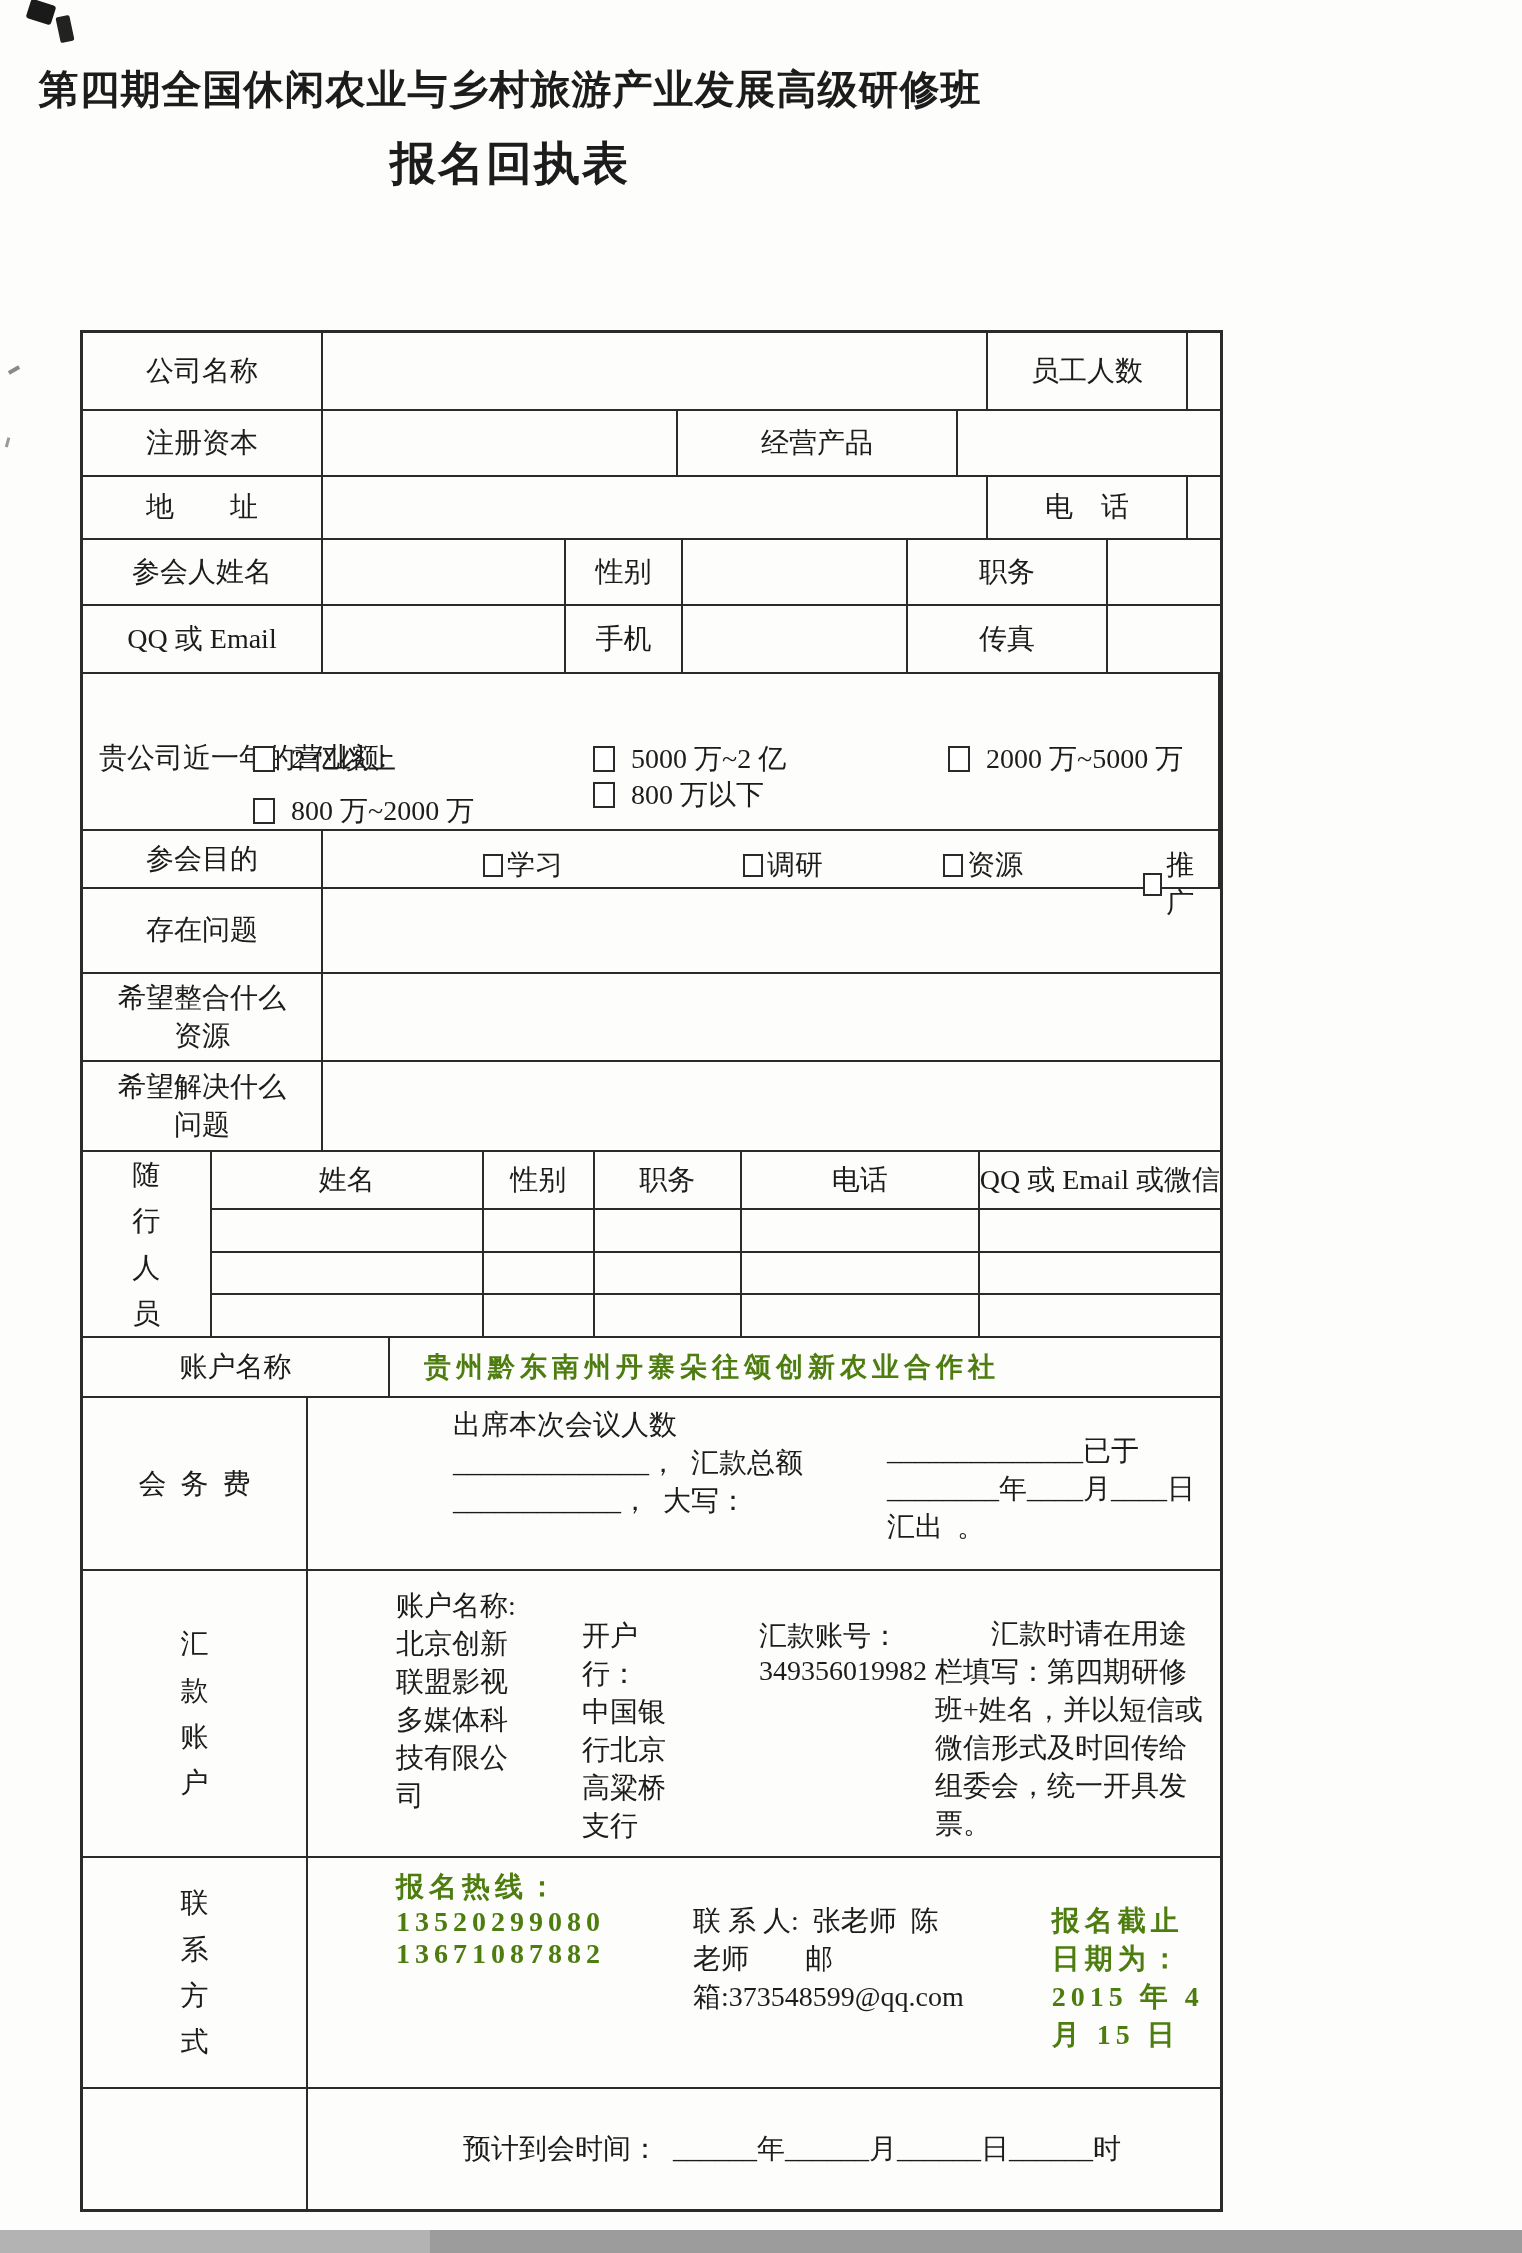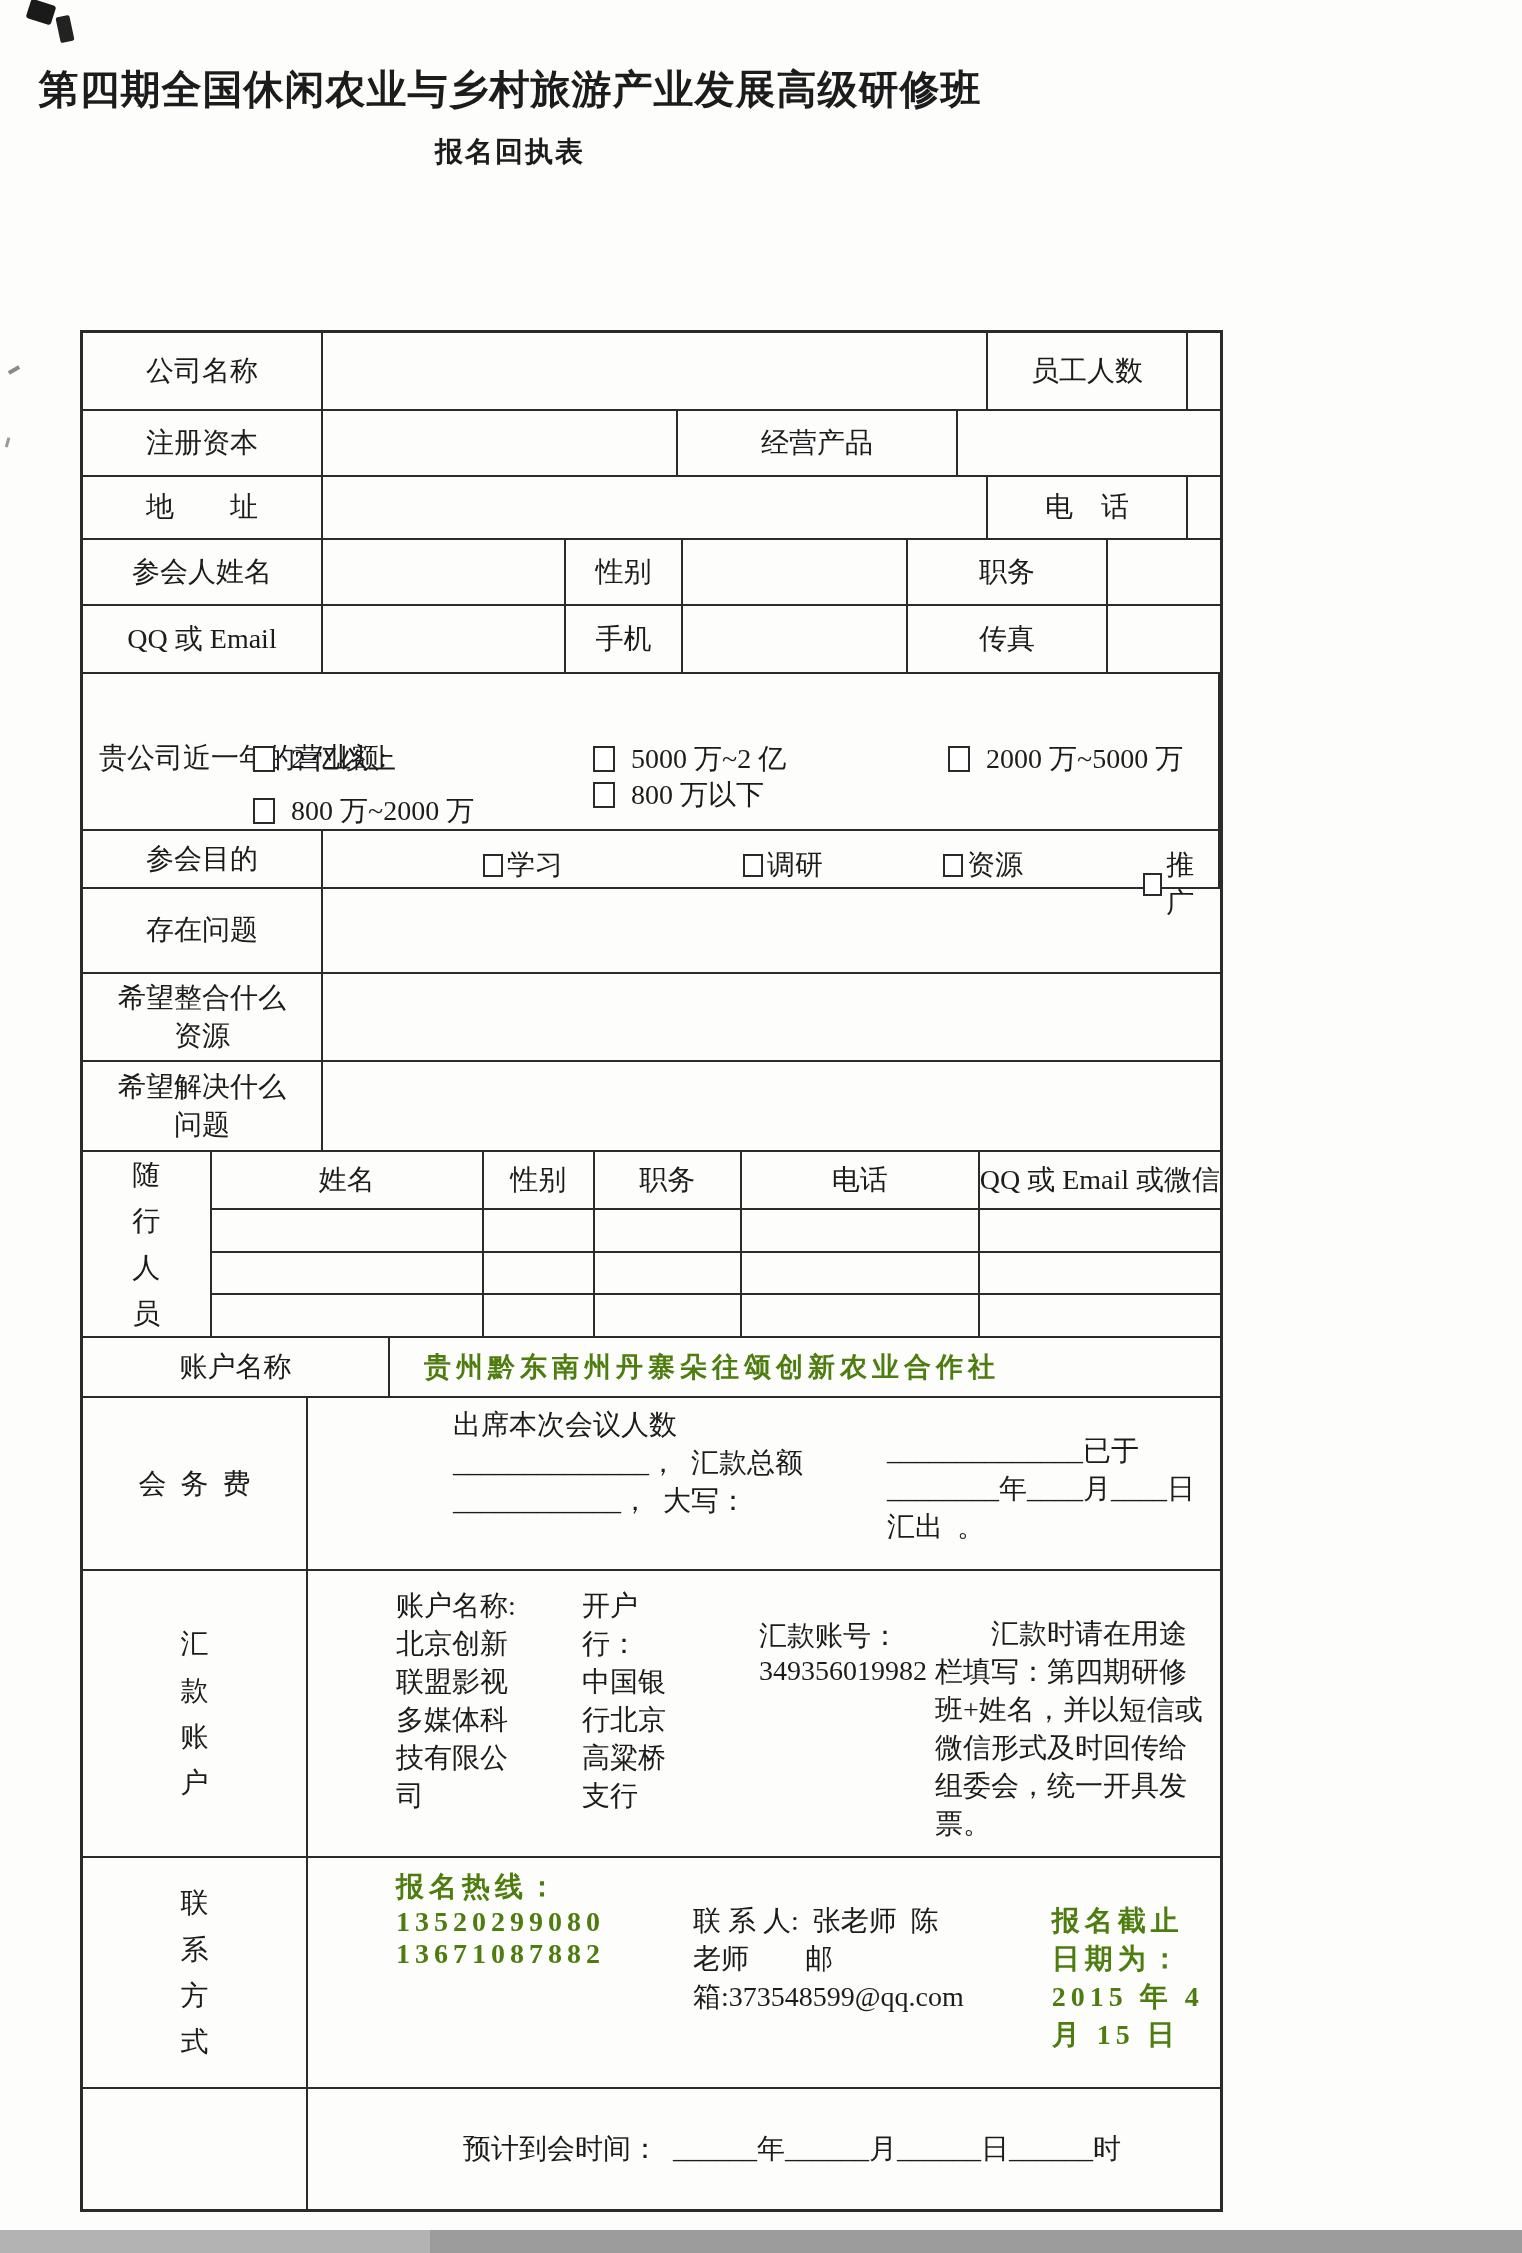--- a/index.html
+++ b/index.html
@@ -2,21 +2,21 @@
 <html><head>
 <meta charset="utf-8">
 <style>
   * { box-sizing: border-box; margin: 0; padding: 0; }
   body { background:#ffffff; font-family:"Liberation Serif","DejaVu Serif",serif; color:#1c1c1c; }
   .sheet { position:relative; width:1522px; height:2253px; background:#fdfdfc; overflow:hidden; }
 
   
   .title-block { position:absolute; left:0; top:62px; width:1020px; text-align:center; }
   .title-line1 { font-size:40px; font-weight:700; letter-spacing:1px; }
-  .title-line2 { font-size:28px; font-weight:700; margin-top:16px; letter-spacing:2px; }
+  .title-line2 { font-size:46px; font-weight:700; margin-top:16px; letter-spacing:2px; }
 
   
   .form-table { position:absolute; left:80px; top:330px; width:1143px; height:1882px;
                 border:3px solid #2b2b2b; display:flex; flex-direction:column; font-size:28px; }
   .tr { display:flex; border-bottom:2px solid #2b2b2b; position:relative; }
   .tr:last-child { border-bottom:none; }
   .td { border-right:2px solid #2b2b2b; display:flex; align-items:center; justify-content:center;
         white-space:pre; overflow:hidden; }
   .td:last-child { border-right:none; }
   .td.blank { background:transparent; }
@@ -225,21 +225,21 @@
         <div style="padding-left:8px; margin-top:26px">______________已于________年____月____日汇出  。</div>
       </div>
     </div>
 
     <div class="tr" style="height:288px">
       <div class="td" style="width:225px">
         <div class="vlabel">汇款账户</div>
       </div>
       <div class="td lines" style="flex:1; padding:16px 12px 10px 0;">
         <div style="padding-left:88px">账户名称:北京创新联盟影视多媒体科技有限公司</div>
-        <div style="padding-left:64px; ">开户行：  中国银行北京高粱桥支行</div>
+        <div style="padding-left:64px; margin-top:30px">开户行：  中国银行北京高粱桥支行</div>
         <div style="padding-left:88px; margin-top:30px">汇款账号：  349356019982</div>
         <div style="padding-left:8px; margin-top:28px; text-indent:2em; white-space:pre-wrap;">汇款时请在用途栏填写：第四期研修班+姓名，并以短信或微信形式及时回传给组委会，统一开具发票。</div>
       </div>
     </div>
 
     <div class="tr" style="height:232px">
       <div class="td" style="width:225px">
         <div class="vlabel">联系方式</div>
       </div>
       <div class="td lines" style="flex:1; padding:10px 10px 10px 0;">

